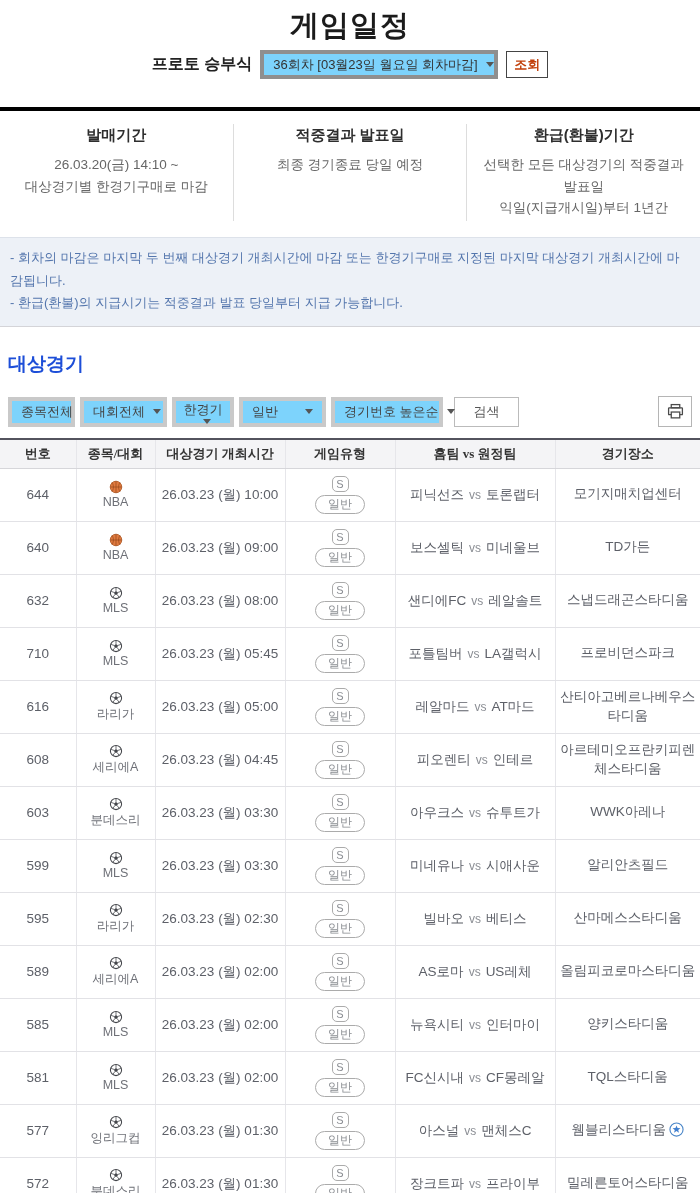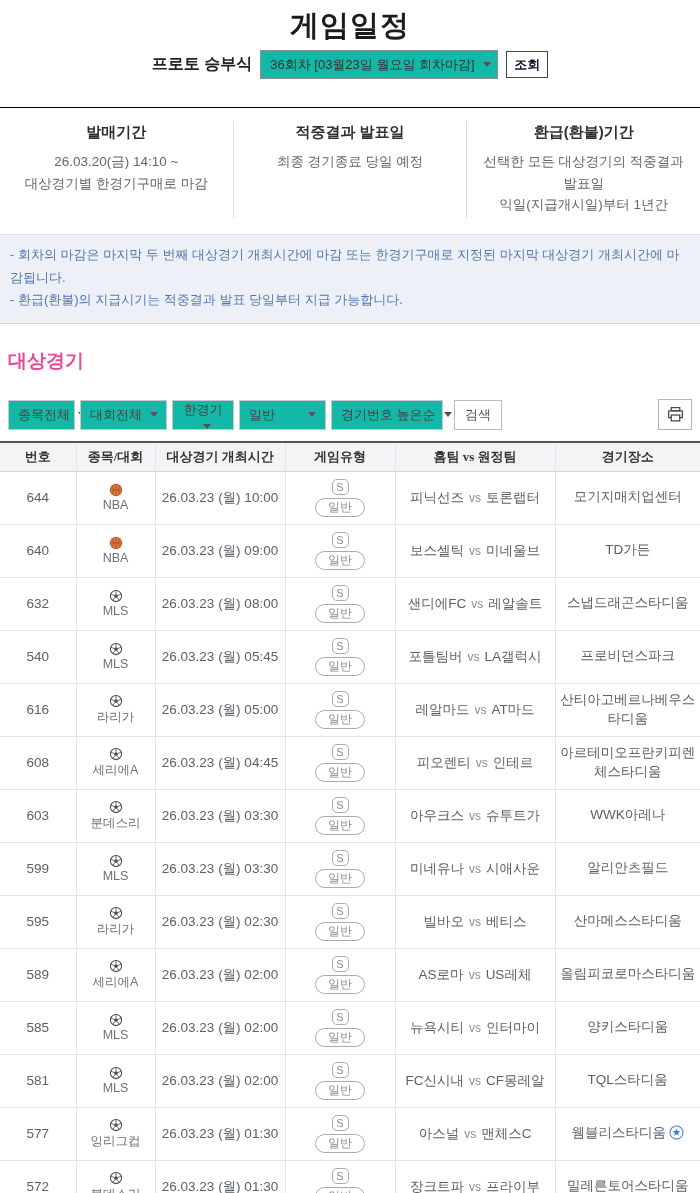--- a/index.html
+++ b/index.html
@@ -9,49 +9,49 @@
     font-family: "Liberation Sans", "DejaVu Sans", sans-serif;
     color: #333;
   }
   
   .page-header { padding-top: 6px; text-align: center; }
   .page-title { font-size: 29px; font-weight: bold; color: #1b1b1b; letter-spacing: 1px; }
   .proto-row { display: flex; align-items: center; justify-content: center; gap: 8px; margin: 4px 0 28px; }
   .proto-label { font-size: 16px; font-weight: bold; color: #222; }
   .select-box {
     position: relative; display: flex; align-items: center; justify-content: space-between;
-    border: 1px solid #701a75; height: 29px; padding: 0 9px; background: #14b8a6; cursor: pointer;
+    border: 4px solid #701a75; height: 29px; padding: 0 9px; background: #7dd3fc; cursor: pointer;
   }
   .proto-select { width: 238px; border-color: #8f8f8f; }
   .select-box .sel-text { font-size: 13px; color: #333; white-space: nowrap; }
   .caret { width: 0; height: 0; border-left: 4px solid transparent; border-right: 4px solid transparent; border-top: 5px solid #555; margin-left: 8px; flex: none; }
   .btn {
     display: inline-flex; align-items: center; justify-content: center;
     background: #fff; cursor: pointer; font-size: 13px;
   }
-  .btn-inquiry { border: 1px solid #444; width: 42px; height: 27px; color: #0f172a; font-weight: bold; }
+  .btn-inquiry { border: 1px solid #444; width: 42px; height: 27px; color: #c2410c; font-weight: bold; }
   
-  .info-section { display: flex; border-top: 1px solid #000000; padding: 13px 0 16px; }
+  .info-section { display: flex; border-top: 4px solid #000000; padding: 13px 0 16px; }
   .info-col { flex: 1; text-align: center; padding: 2px 10px; }
   .info-col + .info-col { border-left: 1px solid #ddd; }
   .info-title { font-size: 15px; font-weight: bold; color: #2e2e2e; margin-bottom: 9px; }
   .info-line { font-size: 13.5px; color: #666; line-height: 1.6; }
   
   .notes {
     background: #edf1f7; border-top: 1px solid #dde2ea; border-bottom: 1px solid #d4d4d8;
     padding: 9px 10px 11px; margin-bottom: 0;
   }
   .note-line { font-size: 13px; color: #5476ad; line-height: 1.75; }
   
-  .section-title { font-size: 19px; font-weight: bold; color: #ec4899; margin: 24px 8px 25px; }
+  .section-title { font-size: 19px; font-weight: bold; color: #1d4ed8; margin: 24px 8px 19px; }
   .filter-row { display: flex; align-items: center; margin: 0 8px 11px; gap: 5px; }
   .filter-select { border-color: #c9c9c9; height: 30px; }
   .filter-select .sel-text { color: #444; }
   .fs-1 { width: 67px; } .fs-2 { width: 87px; } .fs-3 { width: 62px; flex-direction: column; } .fs-4 { width: 87px; } .fs-5 { width: 112px; }
-  .btn-search { border: 1px solid #bbb; width: 48px; height: 30px; color: #555; margin-left: 6px; }
+  .btn-search { border: 1px solid #bbb; width: 65px; height: 30px; color: #555; margin-left: 6px; }
   .btn-print { border: 1px solid #b5b5b5; width: 34px; height: 31px; margin-left: auto; }
   
   table.games { width: 700px; border-collapse: collapse; table-layout: fixed; border-top: 2px solid #53535e; }
   table.games th {
     background: #f4f4f6; height: 29px; font-size: 13px; font-weight: bold; color: #333;
     border-bottom: 1px solid #d6d6da; text-align: center; font-family: Liberation Serif, serif;
   }
   table.games th + th, table.games td + td { border-left: 1px solid #e6e6ea; }
   table.games td {
     height: 53px; text-align: center; vertical-align: middle;
@@ -239,21 +239,21 @@
       <div><span class="badge-pill">일반</span></div>
     </td>
     <td class="teams-cell">
       <span>샌디에FC</span><span class="vs">vs</span><span>레알솔트</span>
     </td>
     <td class="venue-cell">
       <span>스냅드래곤스타디움</span>
     </td>
   </tr>
   <tr>
-    <td>540</td>
+    <td>710</td>
     <td class="league-cell">
       <div class="sport-icon"><svg viewBox="0 0 16 16">
               <circle cx="8" cy="8" r="6.4" fill="#fff" stroke="#44464b" stroke-width="1.2"></circle>
               <path d="M8 5.6 L10.3 7.3 L9.4 10 L6.6 10 L5.7 7.3 Z" fill="#44464b"></path>
               <g stroke="#44464b" stroke-width="0.9">
                 <path d="M8 5.6 V2.2"></path>
                 <path d="M10.3 7.3 L13.6 6.2"></path>
                 <path d="M9.4 10 L11.5 12.8"></path>
                 <path d="M6.6 10 L4.5 12.8"></path>
                 <path d="M5.7 7.3 L2.4 6.2"></path>

